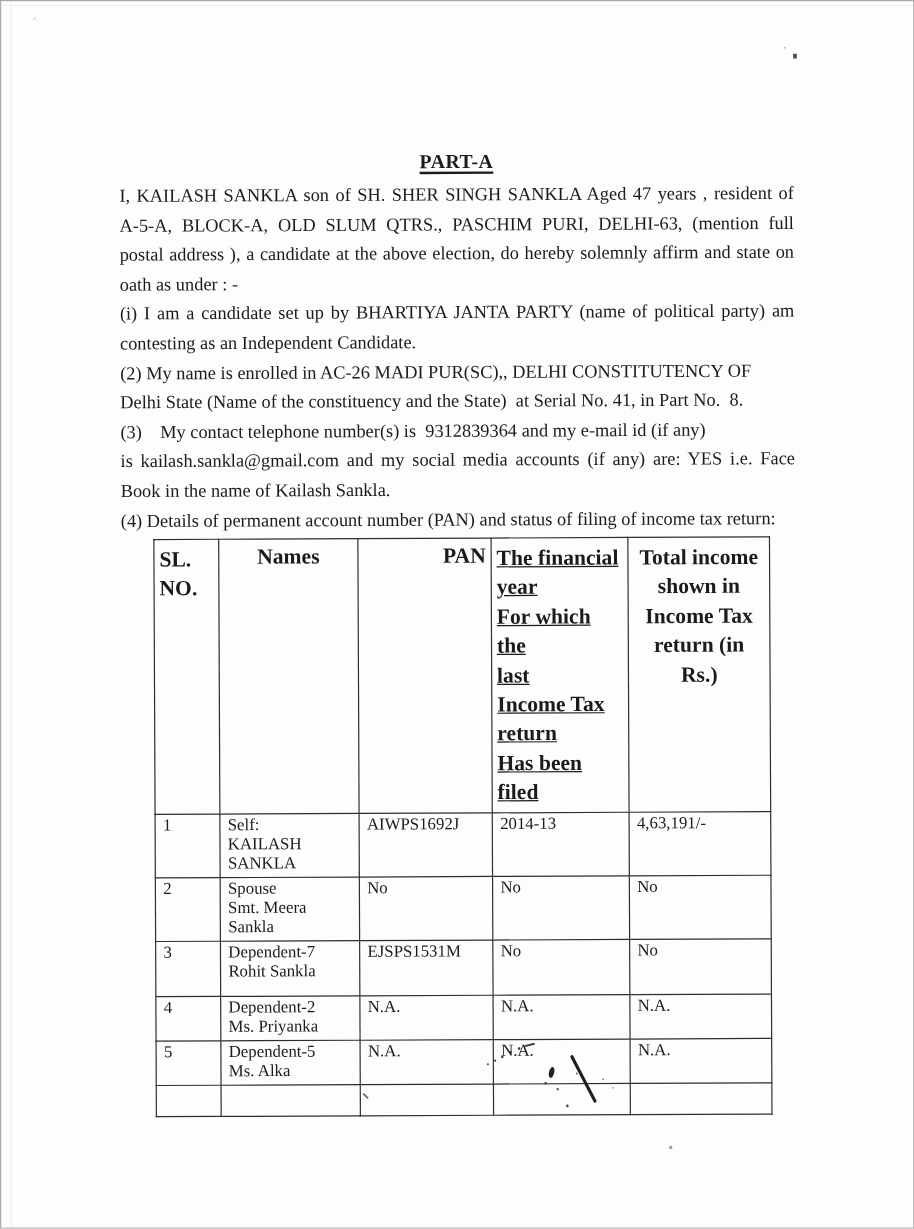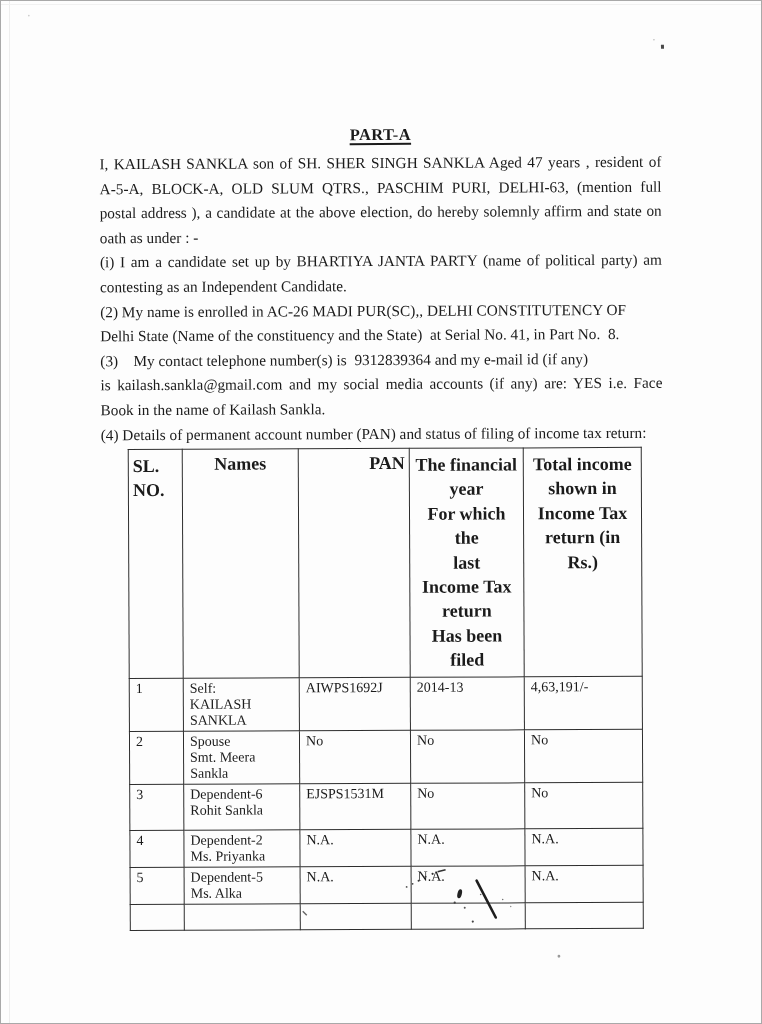--- a/index.html
+++ b/index.html
@@ -93,21 +93,21 @@
   table.pan td {
     font-size: 14px;
     white-space: pre-line;
     padding: 2px 6px;
     line-height: 16px;
     text-align: left;
   }
   th.slno  { text-align: left; padding: 34px 2px 0 8px; line-height: 24px; font-size: 15px; }
   th.names { text-align: center; padding-top: 3px; border-radius: 11px; }
   th.pan-h { text-align: right; padding-top: 3px; }
-  th.fy    { text-align: center; line-height: 24.4px; padding-top: 2px; }
+  th.fy    { text-align: left; line-height: 24.4px; padding-top: 2px; text-decoration: underline; }
   th.ti    { text-align: center; line-height: 24.4px; padding-top: 2px; font-family: Liberation Serif, serif; }
   td.num   { padding-left: 9px; }
   td.tall  { line-height: 22.5px; }
   td.tight { line-height: 13.5px; font-size: 13.5px; }
   .marks {
     position: absolute;
     inset: 0;
     pointer-events: none;
   }
 </style>
@@ -176,21 +176,21 @@
         <td class="num">2</td>
         <td>Spouse
 Smt. Meera
 Sankla</td>
         <td>No</td>
         <td>No</td>
         <td>No</td>
       </tr>
       <tr style="height:46px">
         <td class="num">3</td>
-        <td class="tall">Dependent-6
+        <td class="tall">Dependent-7
 Rohit Sankla</td>
         <td>EJSPS1531M</td>
         <td>No</td>
         <td>No</td>
       </tr>
       <tr style="height:30px">
         <td class="num tight">4</td>
         <td class="tight">Dependent-2
 Ms. Priyanka</td>
         <td class="tight">N.A.</td>

